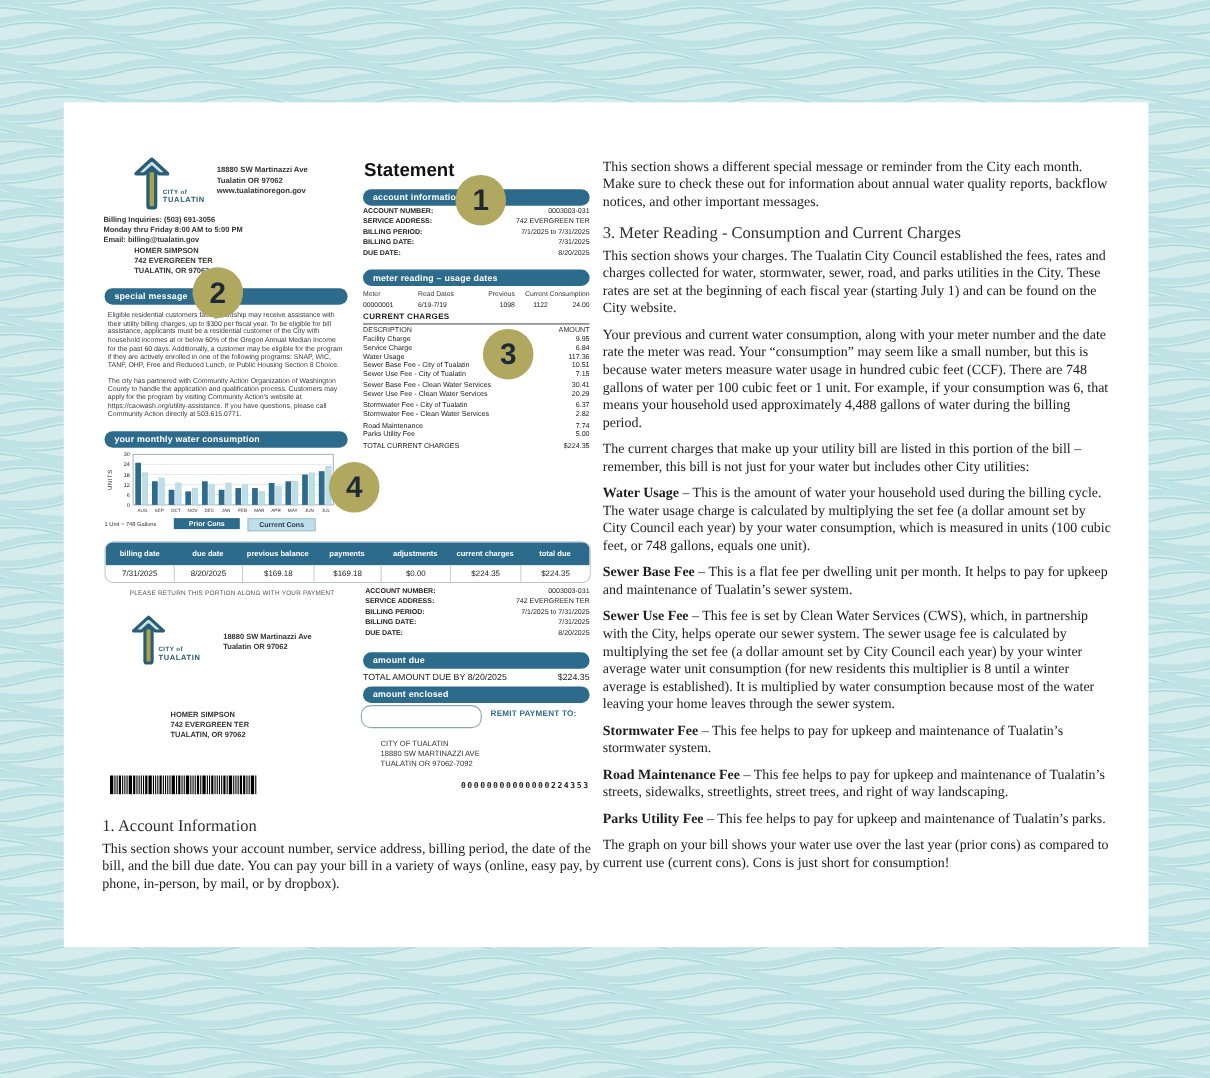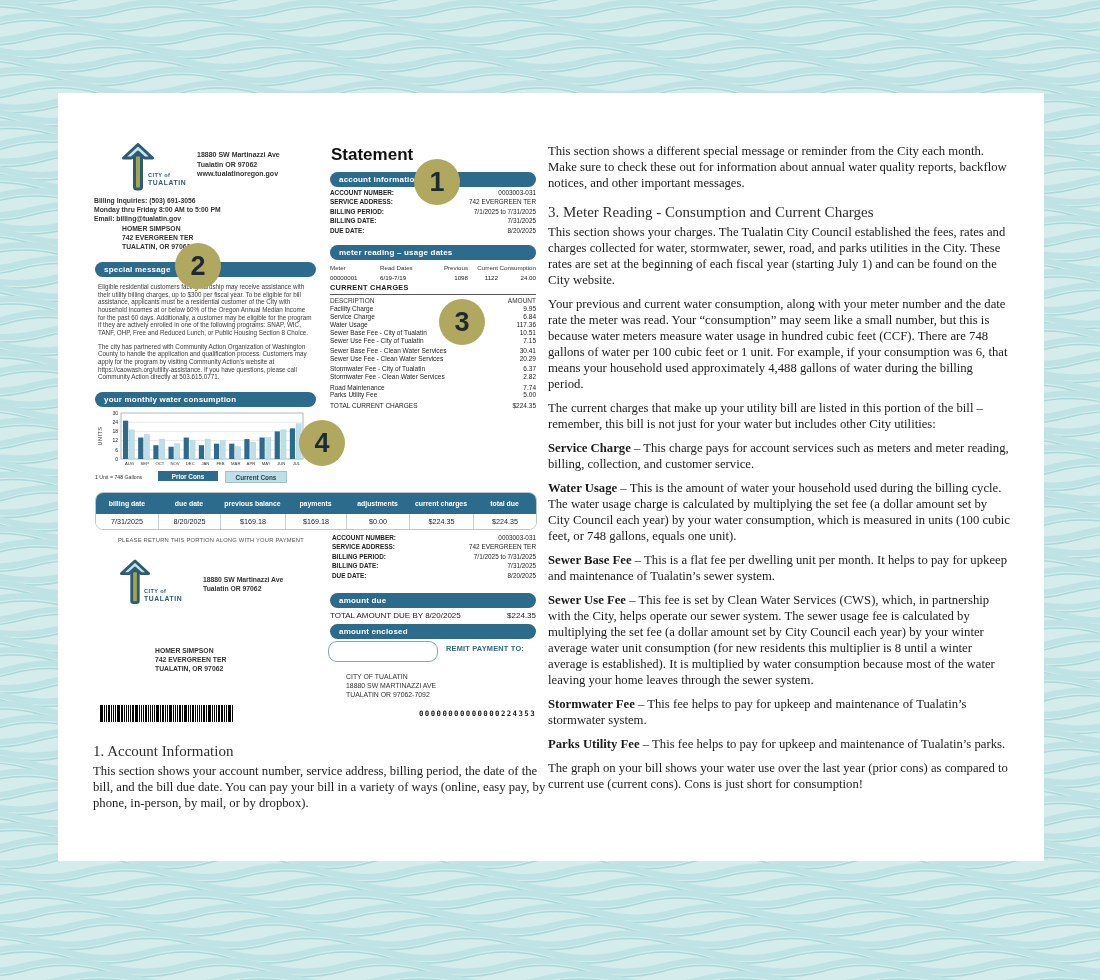--- a/index.html
+++ b/index.html
@@ -579,25 +579,25 @@
     <div class="abs circ" style="left:241px;top:327px;">4</div>
 
     <div class="abs rc" style="left:490px;top:50px;width:478px;">
       <p>This section shows a different special message or reminder from the City each month. Make sure to check these out for information about annual water quality reports, backflow notices, and other important messages.</p>
 
       <h3>3. Meter Reading - Consumption and Current Charges</h3>
       <p>This section shows your charges. The Tualatin City Council established the fees, rates and charges collected for water, stormwater, sewer, road, and parks utilities in the City. These rates are set at the beginning of each fiscal year (starting July 1) and can be found on the City website.</p>
       <p>Your previous and current water consumption, along with your meter number and the date rate the meter was read. Your “consumption” may seem like a small number, but this is because water meters measure water usage in hundred cubic feet (CCF). There are 748 gallons of water per 100 cubic feet or 1 unit. For example, if your consumption was 6, that means your household used approximately 4,488 gallons of water during the billing period.</p>
       <p>The current charges that make up your utility bill are listed in this portion of the bill – remember, this bill is not just for your water but includes other City utilities:</p>
 
-      <p class="fee"><b>Service Charge</b> <span>– This charge pays for account services such as meters and meter reading, billing, collection, and customer service.</span></p>
       <p class="fee"><b>Water Usage</b> <span>– This is the amount of water your household used during the billing cycle. The water usage charge is calculated by multiplying the set fee (a dollar amount set by City Council each year) by your water consumption, which is measured in units (100 cubic feet, or 748 gallons, equals one unit).</span></p>
       <p class="fee"><b>Sewer Base Fee</b> <span>– This is a flat fee per dwelling unit per month. It helps to pay for upkeep and maintenance of Tualatin’s sewer system.</span></p>
       <p class="fee"><b>Sewer Use Fee</b> <span>– This fee is set by Clean Water Services (CWS), which, in partnership with the City, helps operate our sewer system. The sewer usage fee is calculated by multiplying the set fee (a dollar amount set by City Council each year) by your winter average water unit consumption (for new residents this multiplier is 8 until a winter average is established). It is multiplied by water consumption because most of the water leaving your home leaves through the sewer system.</span></p>
       <p class="fee"><b>Stormwater Fee</b> <span>– This fee helps to pay for upkeep and maintenance of Tualatin’s stormwater system.</span></p>
+      <p class="fee"><b>Road Maintenance Fee</b> <span>– This fee helps to pay for upkeep and maintenance of Tualatin’s streets, sidewalks, streetlights, street trees, and right of way landscaping.</span></p>
       <p class="fee"><b>Parks Utility Fee</b> <span>– This fee helps to pay for upkeep and maintenance of Tualatin’s parks.</span></p>
 
       <p>The graph on your bill shows your water use over the last year (prior cons) as compared to current use (current cons). Cons is just short for consumption!</p>
     </div>
 
     <div class="abs rc" style="left:35px;top:650px;width:476px;">
       <h3 class="first">1. Account Information</h3>
       <p>This section shows your account number, service address, billing period, the date of the bill, and the bill due date. You can pay your bill in a variety of ways (online, easy pay, by phone, in-person, by mail, or by dropbox).</p>
     </div>
 

